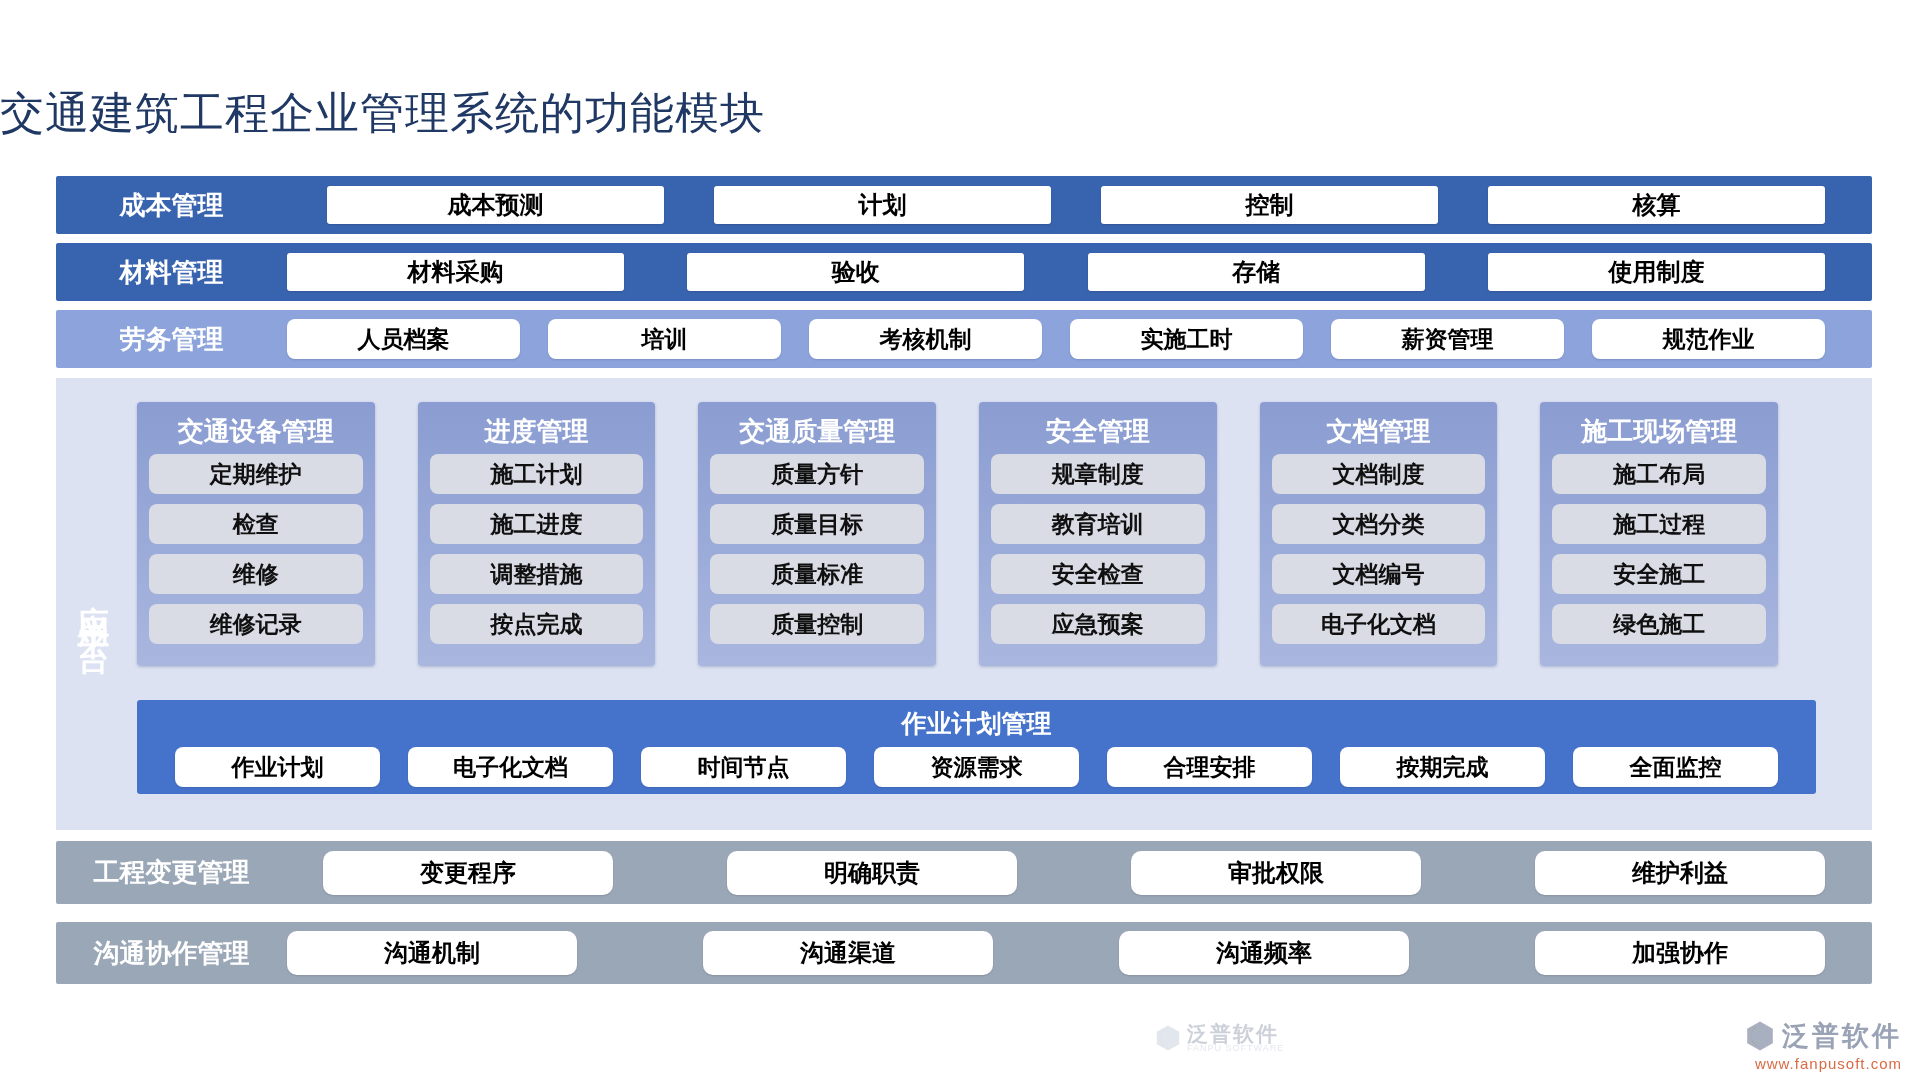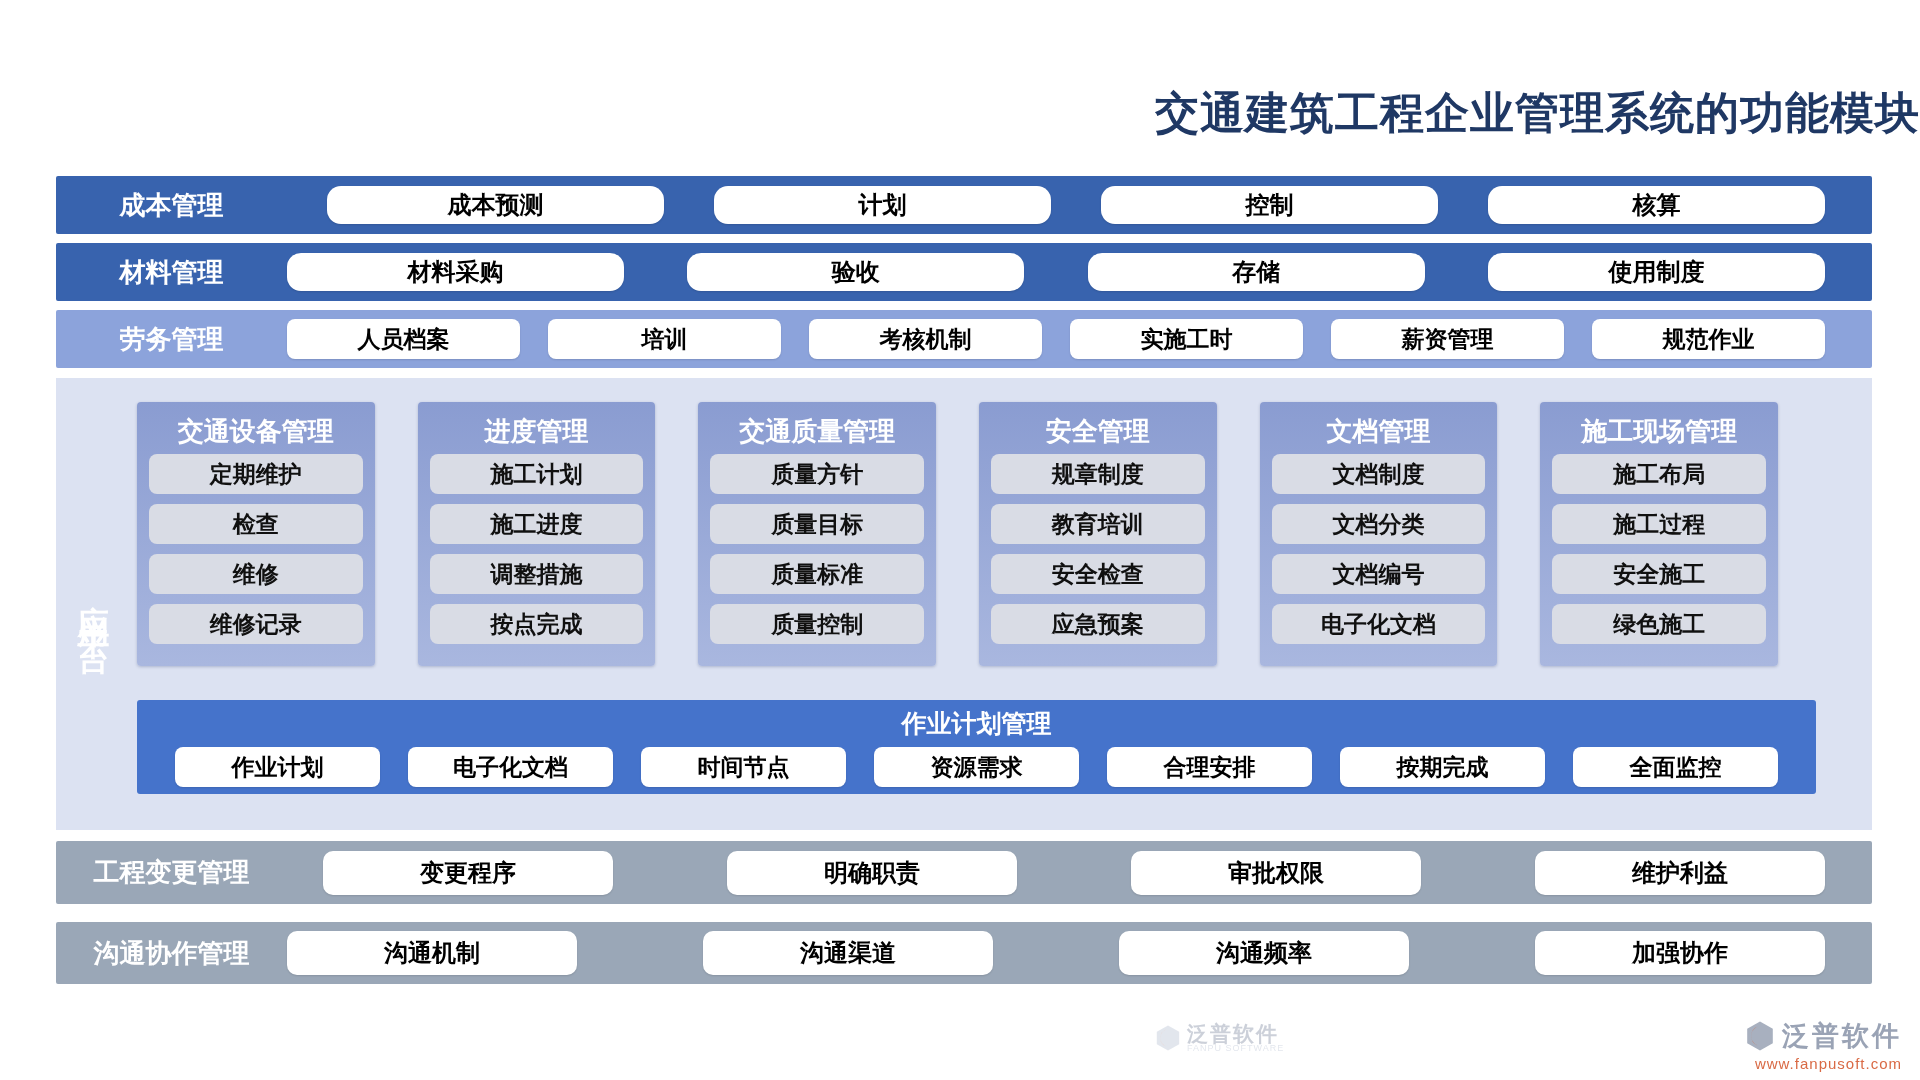--- a/index.html
+++ b/index.html
@@ -1,30 +1,30 @@
 <!DOCTYPE html>
 <html><head>
 <meta charset="utf-8">
 <style>
   html,body{margin:0;padding:0;background:#fff;}
   body{width:1920px;height:1080px;position:relative;overflow:hidden;
        font-family:"Liberation Sans","DejaVu Sans",sans-serif;}
   .page{position:absolute;inset:0;}
 
-  .title{position:absolute;top:84px;left:0;width:100%;text-align:right;
-         font-size:44px;font-weight:700;color:#1F3864;letter-spacing:1px;}
+  .title{position:absolute;top:84px;left:0;width:100%;text-align:left;
+         font-size:44px;font-weight:400;color:#1F3864;letter-spacing:1px;}
 
   
   .band{position:absolute;left:56px;width:1816px;display:flex;align-items:center;border-radius:2px;}
   .band-blue{background:#3863AE;}
   .band-periwinkle{background:#8CA3DB;}
   .band-gray{background:#9AA7B7;}
   .band-label{width:231px;flex:none;text-align:center;color:#fff;font-size:26px;font-weight:bold;}
   .band-items{flex:1;display:flex;justify-content:space-between;align-items:center;padding-right:47px;}
-  .pill{background:#fff;border-radius:14px;display:flex;align-items:center;justify-content:center;
+  .pill{background:#fff;border-radius:3px;display:flex;align-items:center;justify-content:center;
         font-weight:bold;color:#000;box-shadow:0 1px 2px rgba(0,0,0,.12);}
   .pill-wide{width:337px;height:38px;font-size:24px;}
   .pill-med{width:233px;height:40px;font-size:23px;border-radius:8px;}
   .pill-gray{width:290px;height:44px;font-size:24px;border-radius:10px;}
 
   #band-cost{top:176px;height:58px;gap:40px;}
   #band-material{top:243px;height:58px;}
   #band-labor{top:310px;height:58px;}
   #band-change{top:841px;height:63px;gap:36px;}
   #band-comm{top:922px;height:62px;}

